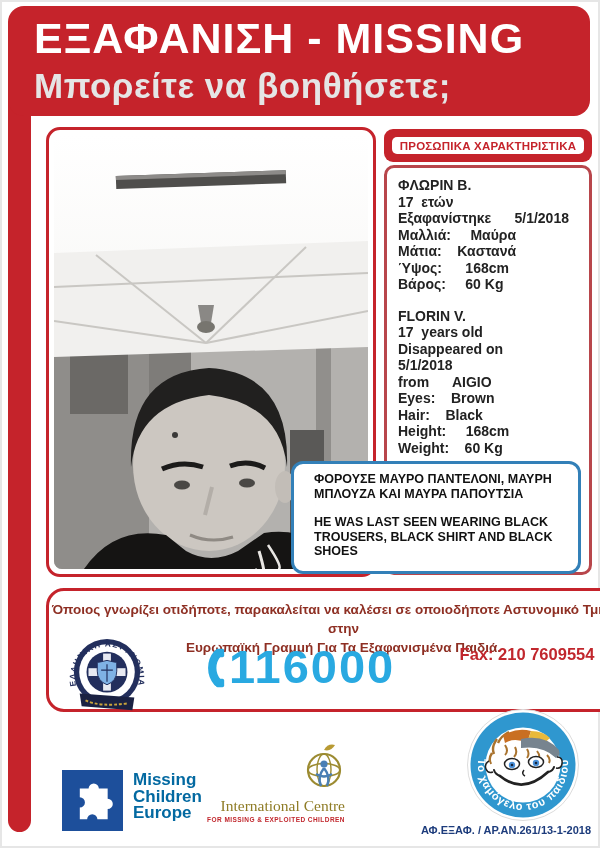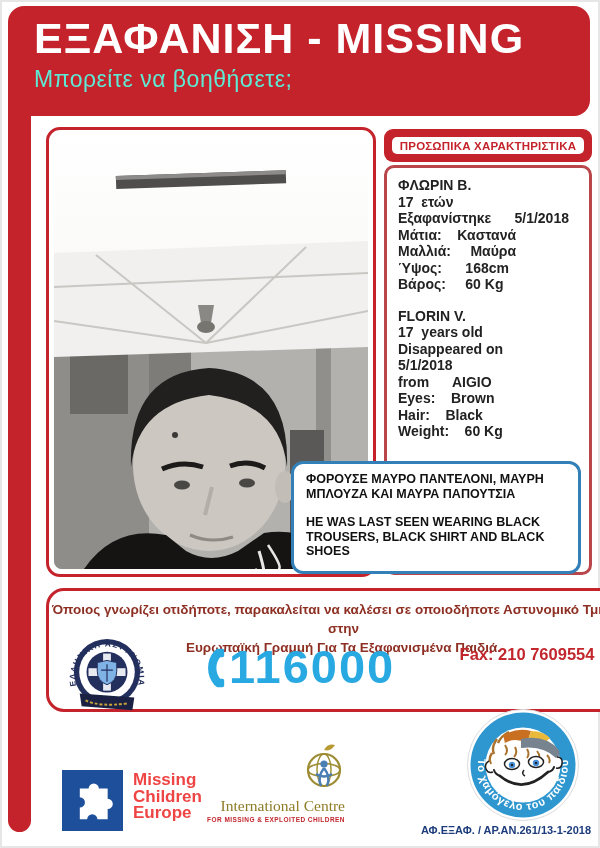--- a/index.html
+++ b/index.html
@@ -3,45 +3,45 @@
 <meta charset="utf-8">
 <style>
   html,body{margin:0;padding:0;background:#fff;}
   #page{position:relative;width:600px;height:848px;background:#fff;overflow:hidden;
         font-family:"Liberation Sans","DejaVu Sans",sans-serif;
         box-shadow:inset 0 0 0 2px #e6e6e6;}
   
   .red-top{position:absolute;left:8px;top:6px;width:582px;height:110px;background:#c5232b;border-radius:16px;}
   .red-left{position:absolute;left:8px;top:60px;width:23px;height:772px;background:#c5232b;border-radius:0 0 12px 12px;}
   .hdr1{position:absolute;left:26px;top:8px;font-size:43px;font-weight:bold;color:#fff;letter-spacing:1px;white-space:nowrap;}
-  .hdr2{position:absolute;left:26px;top:60px;font-size:23px;font-weight:normal;color:#5eead4;letter-spacing:.5px;white-space:nowrap;}
+  .hdr2{position:absolute;left:26px;top:60px;font-size:35px;font-weight:bold;color:#e5e5e5;letter-spacing:.5px;white-space:nowrap;}
   
   .photo-box{position:absolute;left:46px;top:127px;width:330px;height:450px;border:3px solid #c5232b;border-radius:14px;background:#fff;box-sizing:border-box;padding:5px;}
   .photo{position:relative;width:100%;height:100%;border-radius:8px;overflow:hidden;background:linear-gradient(#ffffff 0%,#f6f5f3 55%,#efeeec 100%);}
   .photo svg{position:absolute;left:0;top:0;width:100%;height:100%;}
   
   .char-pill{position:absolute;left:384px;top:129px;width:208px;height:33px;background:#c5232b;border-radius:9px;box-sizing:border-box;padding:8px;}
   .char-pill-inner{height:100%;background:#fff;border-radius:5px;display:flex;align-items:center;justify-content:center;
       color:#c5232b;font-weight:bold;font-size:11.5px;letter-spacing:.2px;white-space:nowrap;}
   .char-body{position:absolute;left:384px;top:165px;width:208px;height:410px;border:3px solid #b8464b;border-radius:10px;background:#fff;box-sizing:border-box;padding:9px 16px 0 11px;}
   .char-line{font-size:14px;font-weight:bold;color:#222;line-height:16.5px;white-space:pre-wrap;}
   .block-gap{height:15px;}
   
-  .blue-box{position:absolute;left:291px;top:461px;width:290px;height:113px;background:#fff;border:3.5px solid #3380b8;border-radius:12px;z-index:6;box-sizing:border-box;padding:8px 8px 0 12px;}
+  .blue-box{position:absolute;left:291px;top:461px;width:290px;height:113px;background:#fff;border:3.5px solid #3380b8;border-radius:12px;z-index:6;box-sizing:border-box;padding:8px 8px 0 20px;}
   .blue-box p{margin:0 0 14px 0;font-size:12.5px;font-weight:bold;color:#111;line-height:14.5px;}
   
   .contact-box{position:absolute;left:46px;top:588px;width:595px;height:124px;border:3px solid #c5232b;border-radius:18px;box-sizing:border-box;background:#fff;}
   .notice{margin-top:9px;text-align:center;font-size:13.5px;font-weight:bold;color:#8e2f23;line-height:19px;}
   .police{position:absolute;left:12px;top:46px;}
   .phone-row{position:absolute;left:146px;top:52px;display:flex;align-items:flex-end;gap:4px;}
   .phone-num{font-size:47px;font-weight:bold;color:#29a9e1;letter-spacing:2px;line-height:1;}
   .fax-block{position:absolute;right:6px;top:52px;width:210px;text-align:center;font-size:16.5px;font-weight:bold;color:#c1272d;line-height:22px;}
   
   .mce-square{position:absolute;left:62px;top:770px;width:61px;height:61px;background:#1d4f9b;display:flex;align-items:center;justify-content:center;}
-  .mce-text{position:absolute;left:133px;top:772px;font-size:17px;font-weight:bold;color:#ef4444;line-height:16.5px;}
+  .mce-text{position:absolute;left:133px;top:772px;font-size:17px;font-weight:bold;color:#0369a1;line-height:16.5px;}
   .icmec{position:absolute;left:185px;top:744px;width:160px;text-align:right;}
   .icmec-title{font-family:"Liberation Serif","DejaVu Serif",serif;font-size:15.5px;color:#8f7c26;margin-top:1px;white-space:nowrap;}
   .icmec-sub{font-size:6.5px;font-weight:bold;color:#c1272d;letter-spacing:.45px;margin-top:1px;white-space:nowrap;}
   .smile{position:absolute;left:466px;top:708px;width:114px;height:114px;}
   .footer-ref{position:absolute;left:420px;top:824px;width:172px;text-align:center;font-size:11px;font-weight:bold;color:#1d3c7c;white-space:nowrap;}
 </style>
 </head>
 <body>
 
 <div id="page">
@@ -96,31 +96,32 @@
     </div>
   </div>
 
   <div class="char-pill">
     <div class="char-pill-inner">ΠΡΟΣΩΠΙΚΑ ΧΑΡΑΚΤΗΡΙΣΤΙΚΑ</div>
   </div>
   <div class="char-body">
     <div class="char-line">ΦΛΩΡΙΝ Β.</div>
     <div class="char-line">17  ετών</div>
     <div class="char-line">Εξαφανίστηκε      5/1/2018</div>
+    <div class="char-line">Μαλλιά:     Μαύρα</div>
     <div class="char-line">Μάτια:    Καστανά</div>
-    <div class="char-line">Μαλλιά:     Μαύρα</div>
     <div class="char-line">Ύψος:      168cm</div>
     <div class="char-line">Βάρος:     60 Kg</div>
     <div class="block-gap"></div>
     <div class="char-line">FLORIN V.</div>
     <div class="char-line">17  years old</div>
     <div class="char-line">Disappeared on    5/1/2018</div>
     <div class="char-line">from      AIGIO</div>
     <div class="char-line">Eyes:    Brown</div>
     <div class="char-line">Hair:    Black</div>
+    <div class="char-line">Height:     168cm</div>
     <div class="char-line">Weight:    60 Kg</div>
   </div>
 
   <div class="blue-box">
     <p>ΦΟΡΟΥΣΕ ΜΑΥΡΟ ΠΑΝΤΕΛΟΝΙ, ΜΑΥΡΗ ΜΠΛΟΥΖΑ ΚΑΙ ΜΑΥΡΑ ΠΑΠΟΥΤΣΙΑ</p>
     <p>HE WAS LAST SEEN WEARING BLACK TROUSERS, BLACK SHIRT AND BLACK SHOES</p>
   </div>
 
   <div class="contact-box">
     <div class="notice">

